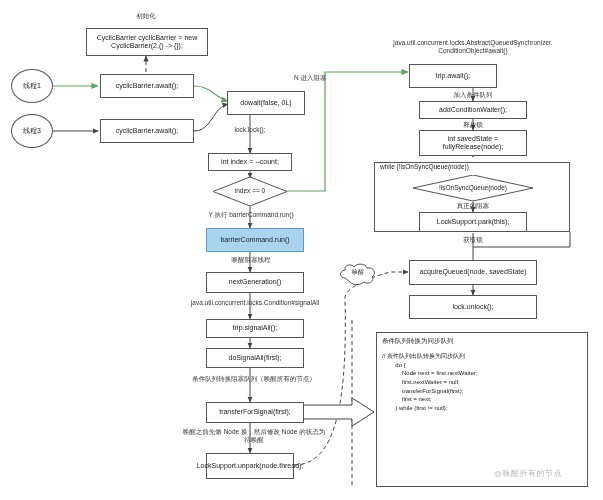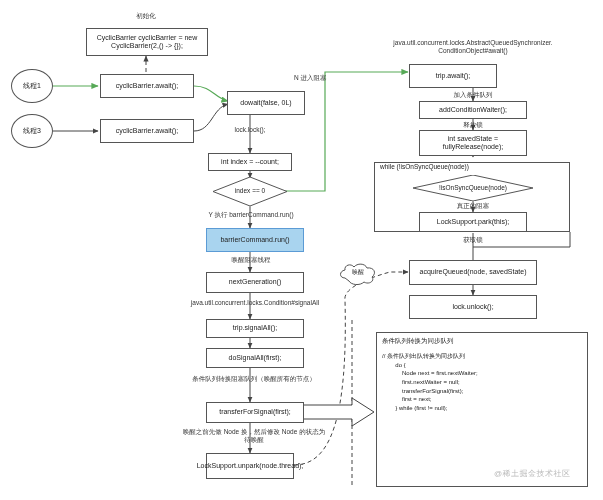--- a/index.html
+++ b/index.html
@@ -183,15 +183,15 @@
   <div class="codebox" style="left:376px;top:332px;width:212px;height:155px;"></div>
   <div class="codetitle" style="left:382px;top:337px;">条件队列转换为同步队列</div>
   <div class="code" style="left:382px;top:352px;width:200px;">// 条件队列出队转换为同步队列
         do {
             Node next = first.nextWaiter;
             first.nextWaiter = null;
             transferForSignal(first);
             first = next;
         } while (first != null);</div>
 
-  <div class="wm" style="left:494px;top:468px;">@稀土掘金技术社区</div>
+  <div class="wm" style="left:494px;top:468px;">@唤醒所有的节点</div>
 
 </div>
 
 </body></html>

